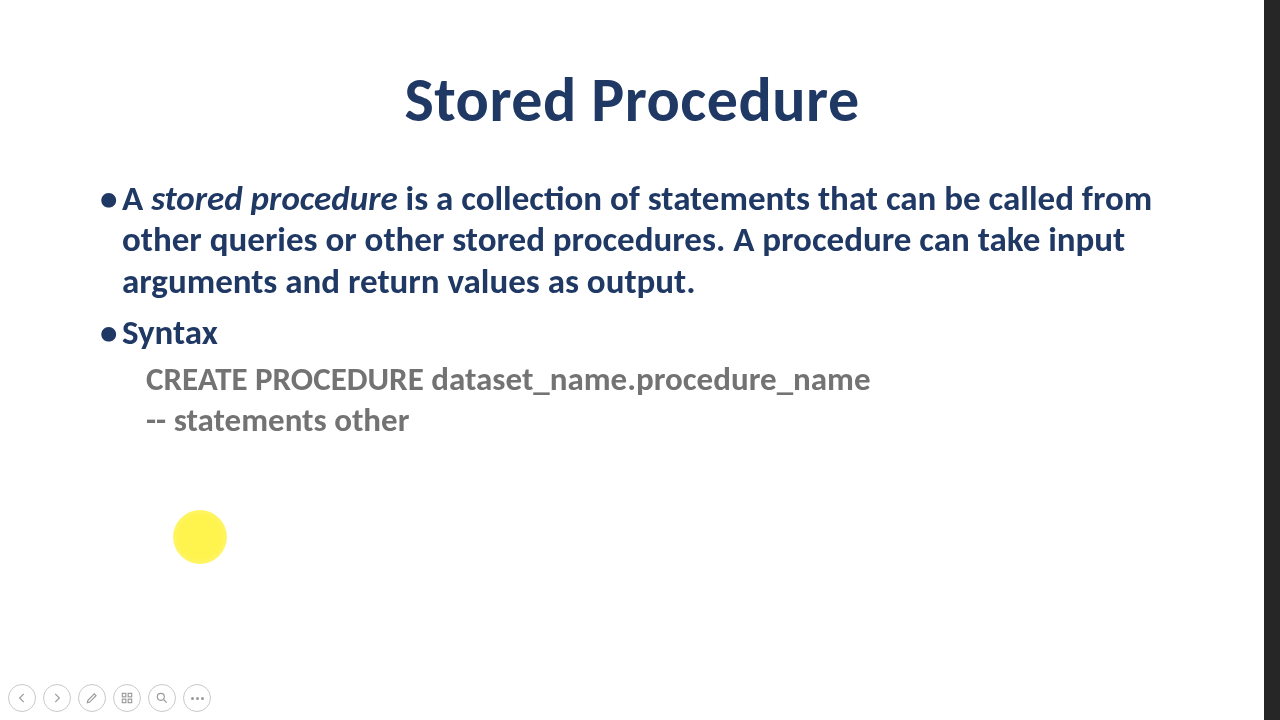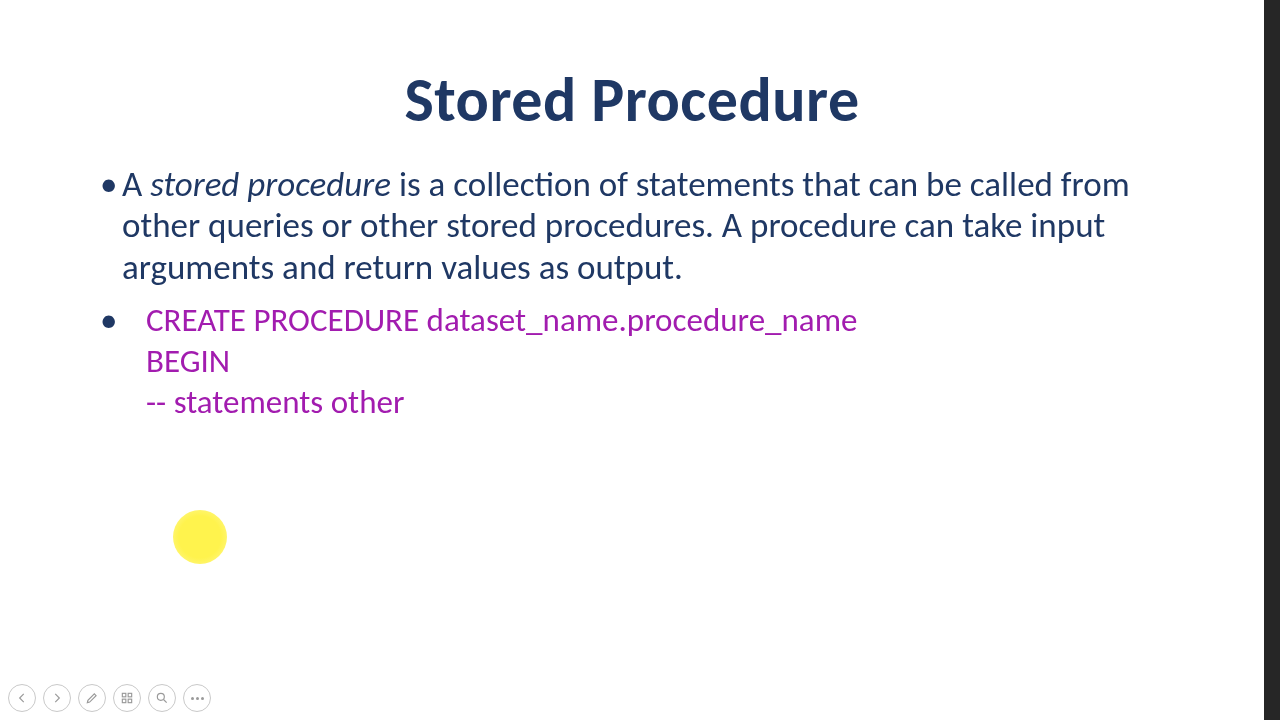--- a/index.html
+++ b/index.html
@@ -32,24 +32,25 @@
     left: 0;
     width: 1264px;
     text-align: center;
     font-size: 62px;
     font-weight: 700;
     color: #1f3864;
     letter-spacing: 0.5px;
   }
   .body {
     position: absolute;
-    top: 164px;
+    top: 178px;
     left: 100px;
     width: 1080px;
     color: #1f3864;
+    font-weight: bold;
   }
   ul.level1 {
     list-style: none;
     margin: 0;
     padding: 0;
   }
   ul.level1 > li {
     position: relative;
     padding-left: 22px;
     font-size: 35px;
@@ -61,23 +62,23 @@
     position: absolute;
     left: 0;
     top: 0;
     color: #1f3864;
     font-size: 35px;
   }
   .italic {
     font-style: italic;
   }
   .syntax-block {
-    margin-top: 12px;
+    margin-top: 6px;
     margin-left: 24px;
-    color: #a21caf;
+    color: #737373;
   }
   .syntax-line {
     font-size: 33px;
     line-height: 1.24;
   }
   .highlight-dot {
     position: absolute;
     width: 54px;
     height: 54px;
     border-radius: 50%;
@@ -130,23 +131,23 @@
 <div class="slide">
 
   <div class="title">Stored Procedure</div>
 
   <div class="body">
     <ul class="level1">
       <li>
         <span>A </span><span class="italic">stored procedure</span><span> is a collection of statements that can be called from other queries or other stored procedures. A procedure can take input arguments and return values as output.</span>
       </li>
       <li>
+        <span>Syntax</span>
         <div class="syntax-block">
           <div class="syntax-line">CREATE PROCEDURE dataset_name.procedure_name</div>
-          <div class="syntax-line">BEGIN</div>
           <div class="syntax-line">-- statements other</div>
         </div>
       </li>
     </ul>
   </div>
 
   <div class="highlight-dot"></div>
 
   <div class="presenter-toolbar">
     <div class="tb-btn" title="Previous">

